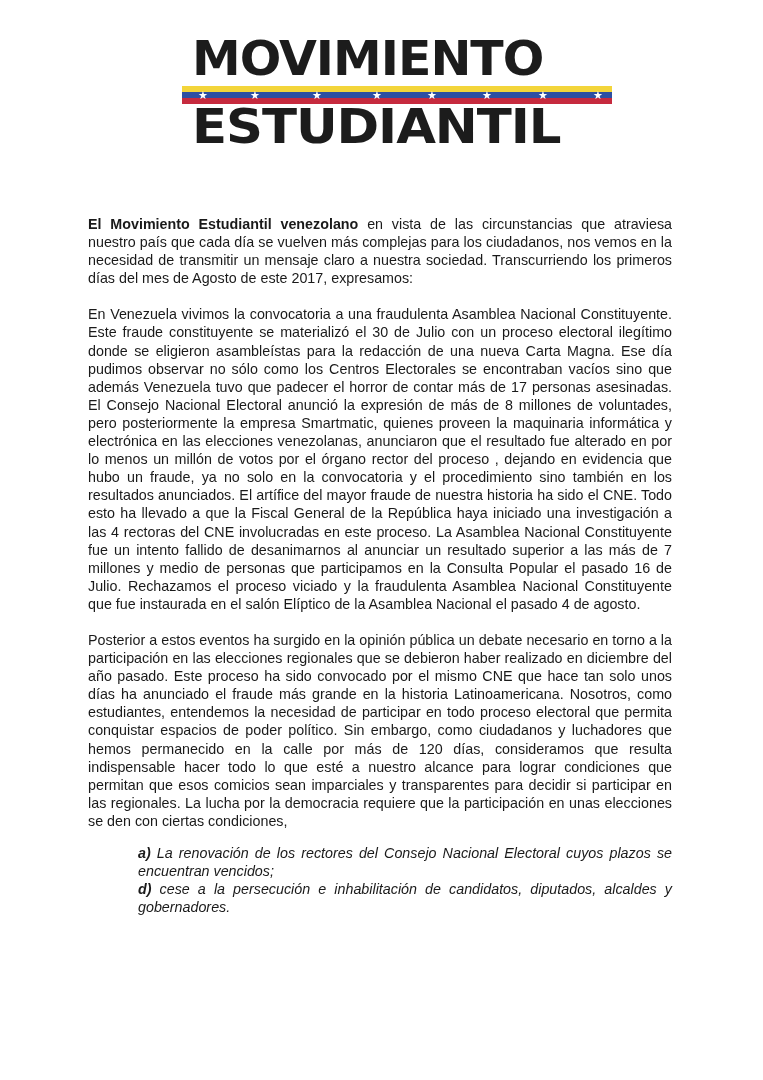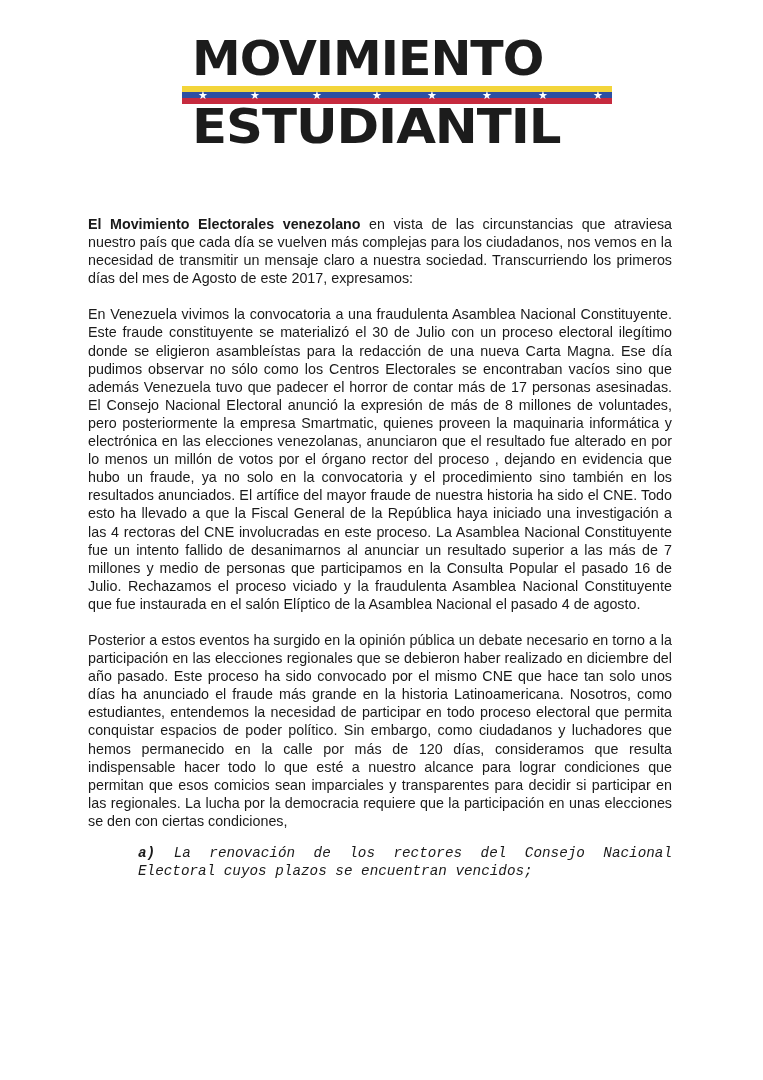--- a/index.html
+++ b/index.html
@@ -12,21 +12,21 @@
   .flag .stripe { height: 6px; }
   .flag .yellow { background: #f3d53a; }
   .flag .blue { background: #2d4fa2; }
   .flag .red { background: #c62a3e; }
   .flag .stars { position: absolute; left: 0; top: 3px; width: 100%; height: 12px; }
   .flag .star { position: absolute; top: 0; color: #ffffff; font-size: 11px; line-height: 12px; }
 
   .content { position: absolute; left: 88px; top: 215px; width: 584px; font-size: 14.3px; line-height: 18.1px; text-align: justify; }
   .content p { margin: 0 0 18px 0; }
   .content b { font-weight: bold; }
-  .list { margin: 0 0 0 50px; font-style: italic; font-family: Liberation Mono, monospace; }
+  .list { margin: 0 0 0 50px; font-style: italic; }
   .list .li { margin: 0; }
   .list .li b { font-style: italic; font-weight: bold; }
 </style>
 </head>
 <body>
 
 <div class="logo">
   <div class="logo-line top">MOVIMIENTO</div>
   <div class="flag">
     <div class="stripe yellow"></div>
@@ -40,19 +40,20 @@
       <span class="star" style="left:245px">★</span>
       <span class="star" style="left:300px">★</span>
       <span class="star" style="left:356px">★</span>
       <span class="star" style="left:411px">★</span>
     </div>
   </div>
   <div class="logo-line bottom">ESTUDIANTIL</div>
 </div>
 
 <div class="content">
-  <p><b>El Movimiento Electorales venezolano</b><span> en vista de las circunstancias que atraviesa nuestro país que cada día se vuelven más complejas para los ciudadanos, nos vemos en la necesidad de transmitir un mensaje claro a nuestra sociedad. Transcurriendo los primeros días del mes de Agosto de este 2017, expresamos:</span></p>
+  <p><b>El Movimiento Estudiantil venezolano</b><span> en vista de las circunstancias que atraviesa nuestro país que cada día se vuelven más complejas para los ciudadanos, nos vemos en la necesidad de transmitir un mensaje claro a nuestra sociedad. Transcurriendo los primeros días del mes de Agosto de este 2017, expresamos:</span></p>
   <p>En Venezuela vivimos la convocatoria a una fraudulenta Asamblea Nacional Constituyente. Este fraude constituyente se materializó el 30 de Julio con un proceso electoral ilegítimo donde se eligieron asambleístas para la redacción de una nueva Carta Magna. Ese día pudimos observar no sólo como los Centros Electorales se encontraban vacíos sino que además Venezuela tuvo que padecer el horror de contar más de 17 personas asesinadas. El Consejo Nacional Electoral anunció la expresión de más de 8 millones de voluntades, pero posteriormente la empresa Smartmatic, quienes proveen la maquinaria informática y electrónica en las elecciones venezolanas, anunciaron que el resultado fue alterado en por lo menos un millón de votos por el órgano rector del proceso , dejando en evidencia que hubo un fraude, ya no solo en la convocatoria y el procedimiento sino también en los resultados anunciados. El artífice del mayor fraude de nuestra historia ha sido el CNE. Todo esto ha llevado a que la Fiscal General de la República haya iniciado una investigación a las 4 rectoras del CNE involucradas en este proceso. La Asamblea Nacional Constituyente fue un intento fallido de desanimarnos al anunciar un resultado superior a las más de 7 millones y medio de personas que participamos en la Consulta Popular el pasado 16 de Julio. Rechazamos el proceso viciado y la fraudulenta Asamblea Nacional Constituyente que fue instaurada en el salón Elíptico de la Asamblea Nacional el pasado 4 de agosto.</p>
   <p style="margin-bottom:14px">Posterior a estos eventos ha surgido en la opinión pública un debate necesario en torno a la participación en las elecciones regionales que se debieron haber realizado en diciembre del año pasado. Este proceso ha sido convocado por el mismo CNE que hace tan solo unos días ha anunciado el fraude más grande en la historia Latinoamericana. Nosotros, como estudiantes, entendemos la necesidad de participar en todo proceso electoral que permita conquistar espacios de poder político. Sin embargo, como ciudadanos y luchadores que hemos permanecido en la calle por más de 120 días, consideramos que resulta indispensable hacer todo lo que esté a nuestro alcance para lograr condiciones que permitan que esos comicios sean imparciales y transparentes para decidir si participar en las regionales. La lucha por la democracia requiere que la participación en unas elecciones se den con ciertas condiciones,</p>
   <div class="list">
     <div class="li"><b>a)</b><span> La renovación de los rectores del Consejo Nacional Electoral cuyos plazos se encuentran vencidos;</span></div>
+    <div class="li"><b>d)</b><span> cese a la persecución e inhabilitación de candidatos, diputados, alcaldes y gobernadores.</span></div>
   </div>
 </div>
 
 </body></html>

